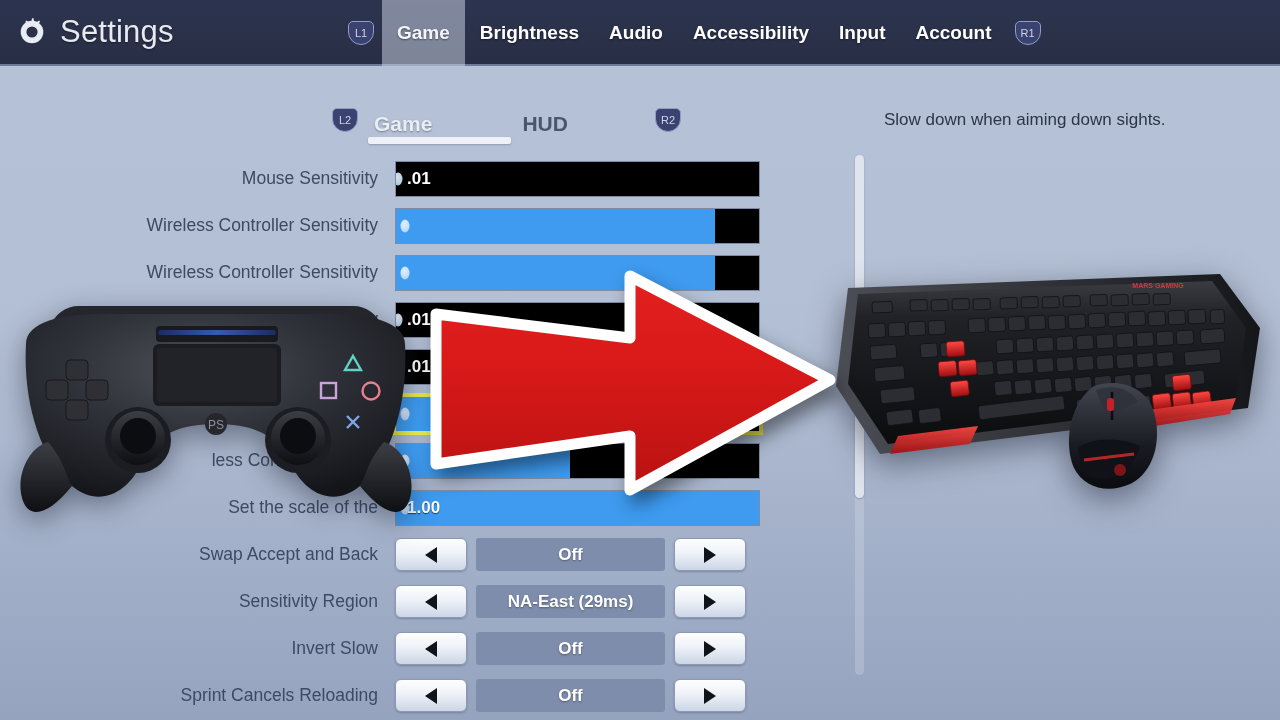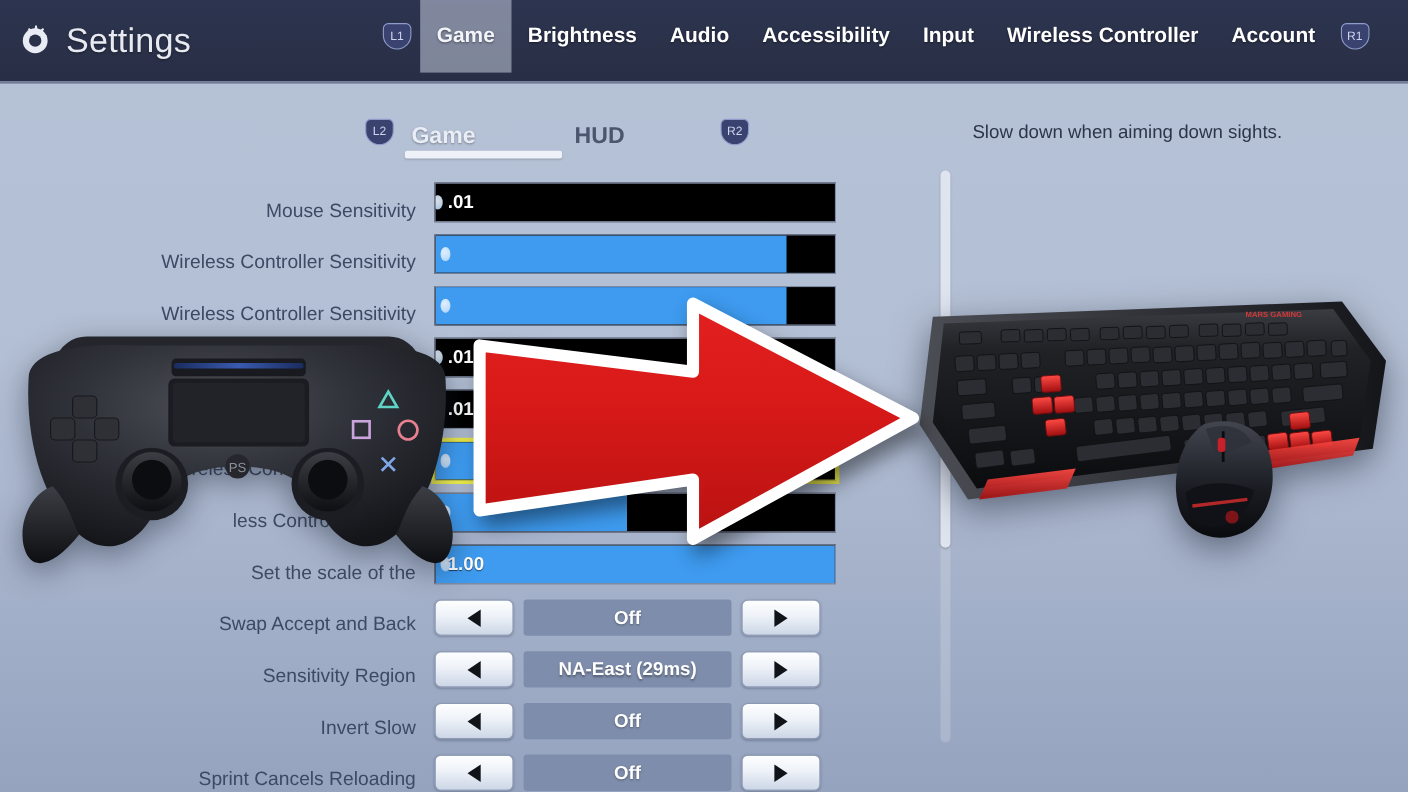--- a/index.html
+++ b/index.html
@@ -12,21 +12,21 @@
   #screen {
     position: relative;
     width: 1280px; height: 720px;
     background: linear-gradient(to bottom, #b6c2d6 0%, #b3bfd4 45%, #a2afc8 78%, #95a3bf 100%);
     overflow: hidden;
   }
 
   
   #topbar {
     position: absolute; left: 0; top: 0;
-    width: 1280px; height: 76px;
+    width: 1280px; height: 66px;
     background: linear-gradient(to bottom, #2d3450 0%, #2a3149 55%, #272e45 100%);
     border-bottom: 2px solid #6f7b96;
     display: flex; 
     z-index: 20;
   }
   #brand { display: flex; align-items: center; padding-left: 12px; }
   .gear-wrap { width: 40px; height: 40px; display: flex; align-items: center; justify-content: center; }
   #app-title {
     color: #e8eaf2; font-size: 31px; font-weight: 400;
     letter-spacing: .2px; margin-left: 8px;
@@ -82,21 +82,21 @@
   }
   .bumper.sub { position: absolute; margin: 0; }
   #bumper-l2 { left: 332px; top: 108px; }
   #bumper-r2 { left: 655px; top: 108px; }
 
   
   #list { position: absolute; left: 0; top: 155px; width: 1280px; z-index: 4; }
   .row {
     position: relative;
     height: 47px;
-    display: flex; align-items: flex-end;
+    display: flex; align-items: center;
   }
   .row .label {
     width: 395px; flex: none;
     text-align: right; padding-right: 17px;
     color: #3d4a63; font-size: 17.5px; font-weight: 400;
     white-space: nowrap; overflow: hidden;
   }
   .ctrl { position: relative; flex: none; }
 
   
@@ -210,21 +210,20 @@
       <span id="app-title">Settings</span>
     </div>
 
     <div id="nav">
       <span class="bumper">L1</span>
       <span class="nav-item active">Game</span>
       <span class="nav-item">Brightness</span>
       <span class="nav-item">Audio</span>
       <span class="nav-item">Accessibility</span>
       <span class="nav-item">Input</span>
-      <span class="nav-item">Wireless Controller</span>
       <span class="nav-item">Account</span>
       <span class="bumper">R1</span>
     </div>
   </div>
 
   <span class="bumper sub" id="bumper-l2">L2</span>
   <span class="bumper sub" id="bumper-r2">R2</span>
   <div id="subtabs">
     <span class="subtab" style="margin-left:43px;">Game</span>
     <span class="subtab dim" style="margin-left:78px;">HUD</span>

